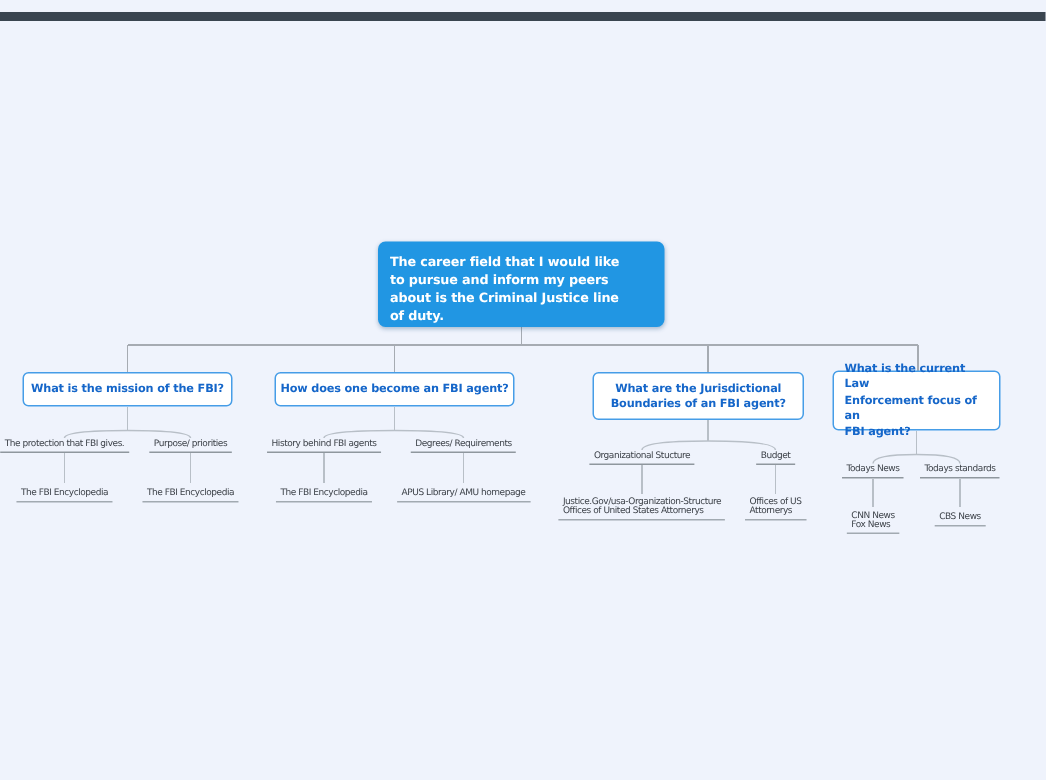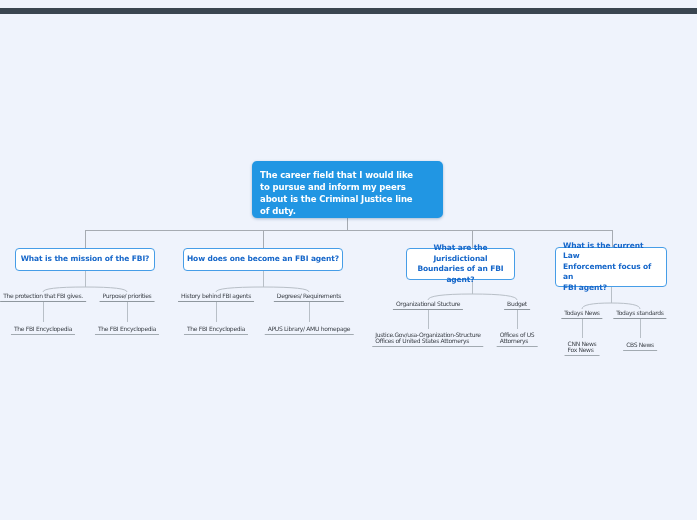--- a/index.html
+++ b/index.html
@@ -26,21 +26,21 @@
     position:absolute;background:#ffffff;
     border:1.5px solid #469de7;border-radius:4px;
     color:#1566c9;font-weight:bold;font-size:7.5px;line-height:10.5px;
     letter-spacing:-0.1px;
     display:flex;align-items:center;justify-content:center;
     text-align:center;white-space:pre-line;
   }
   .qbox.left{justify-content:flex-start;text-align:left;padding-left:7px;padding-right:4px;}
   #qbox-1{left:15px;top:248px;width:140px;height:23px;text-align:right;}
   #qbox-2{left:183px;top:248px;width:160px;height:23px;text-align:right;}
-  #qbox-3{left:406px;top:248px;width:109px;height:32px;}
+  #qbox-3{left:395px;top:248px;width:141px;height:32px;}
   #qbox-4{left:555px;top:247px;width:112px;height:40px;}
   .tnode{
     position:absolute;transform:translateX(-50%);
     font-size:6px;line-height:7px;letter-spacing:-0.3px;
     color:#3d4249;text-align:center;white-space:nowrap;
     padding:0 3px 2px 3px;border-bottom:1px solid #8f979e;
   }
   .tnode.grand{border-bottom-color:#a2aab1;}
   .tnode.multi{white-space:pre-line;text-align:left;line-height:5.8px;}
 </style>

